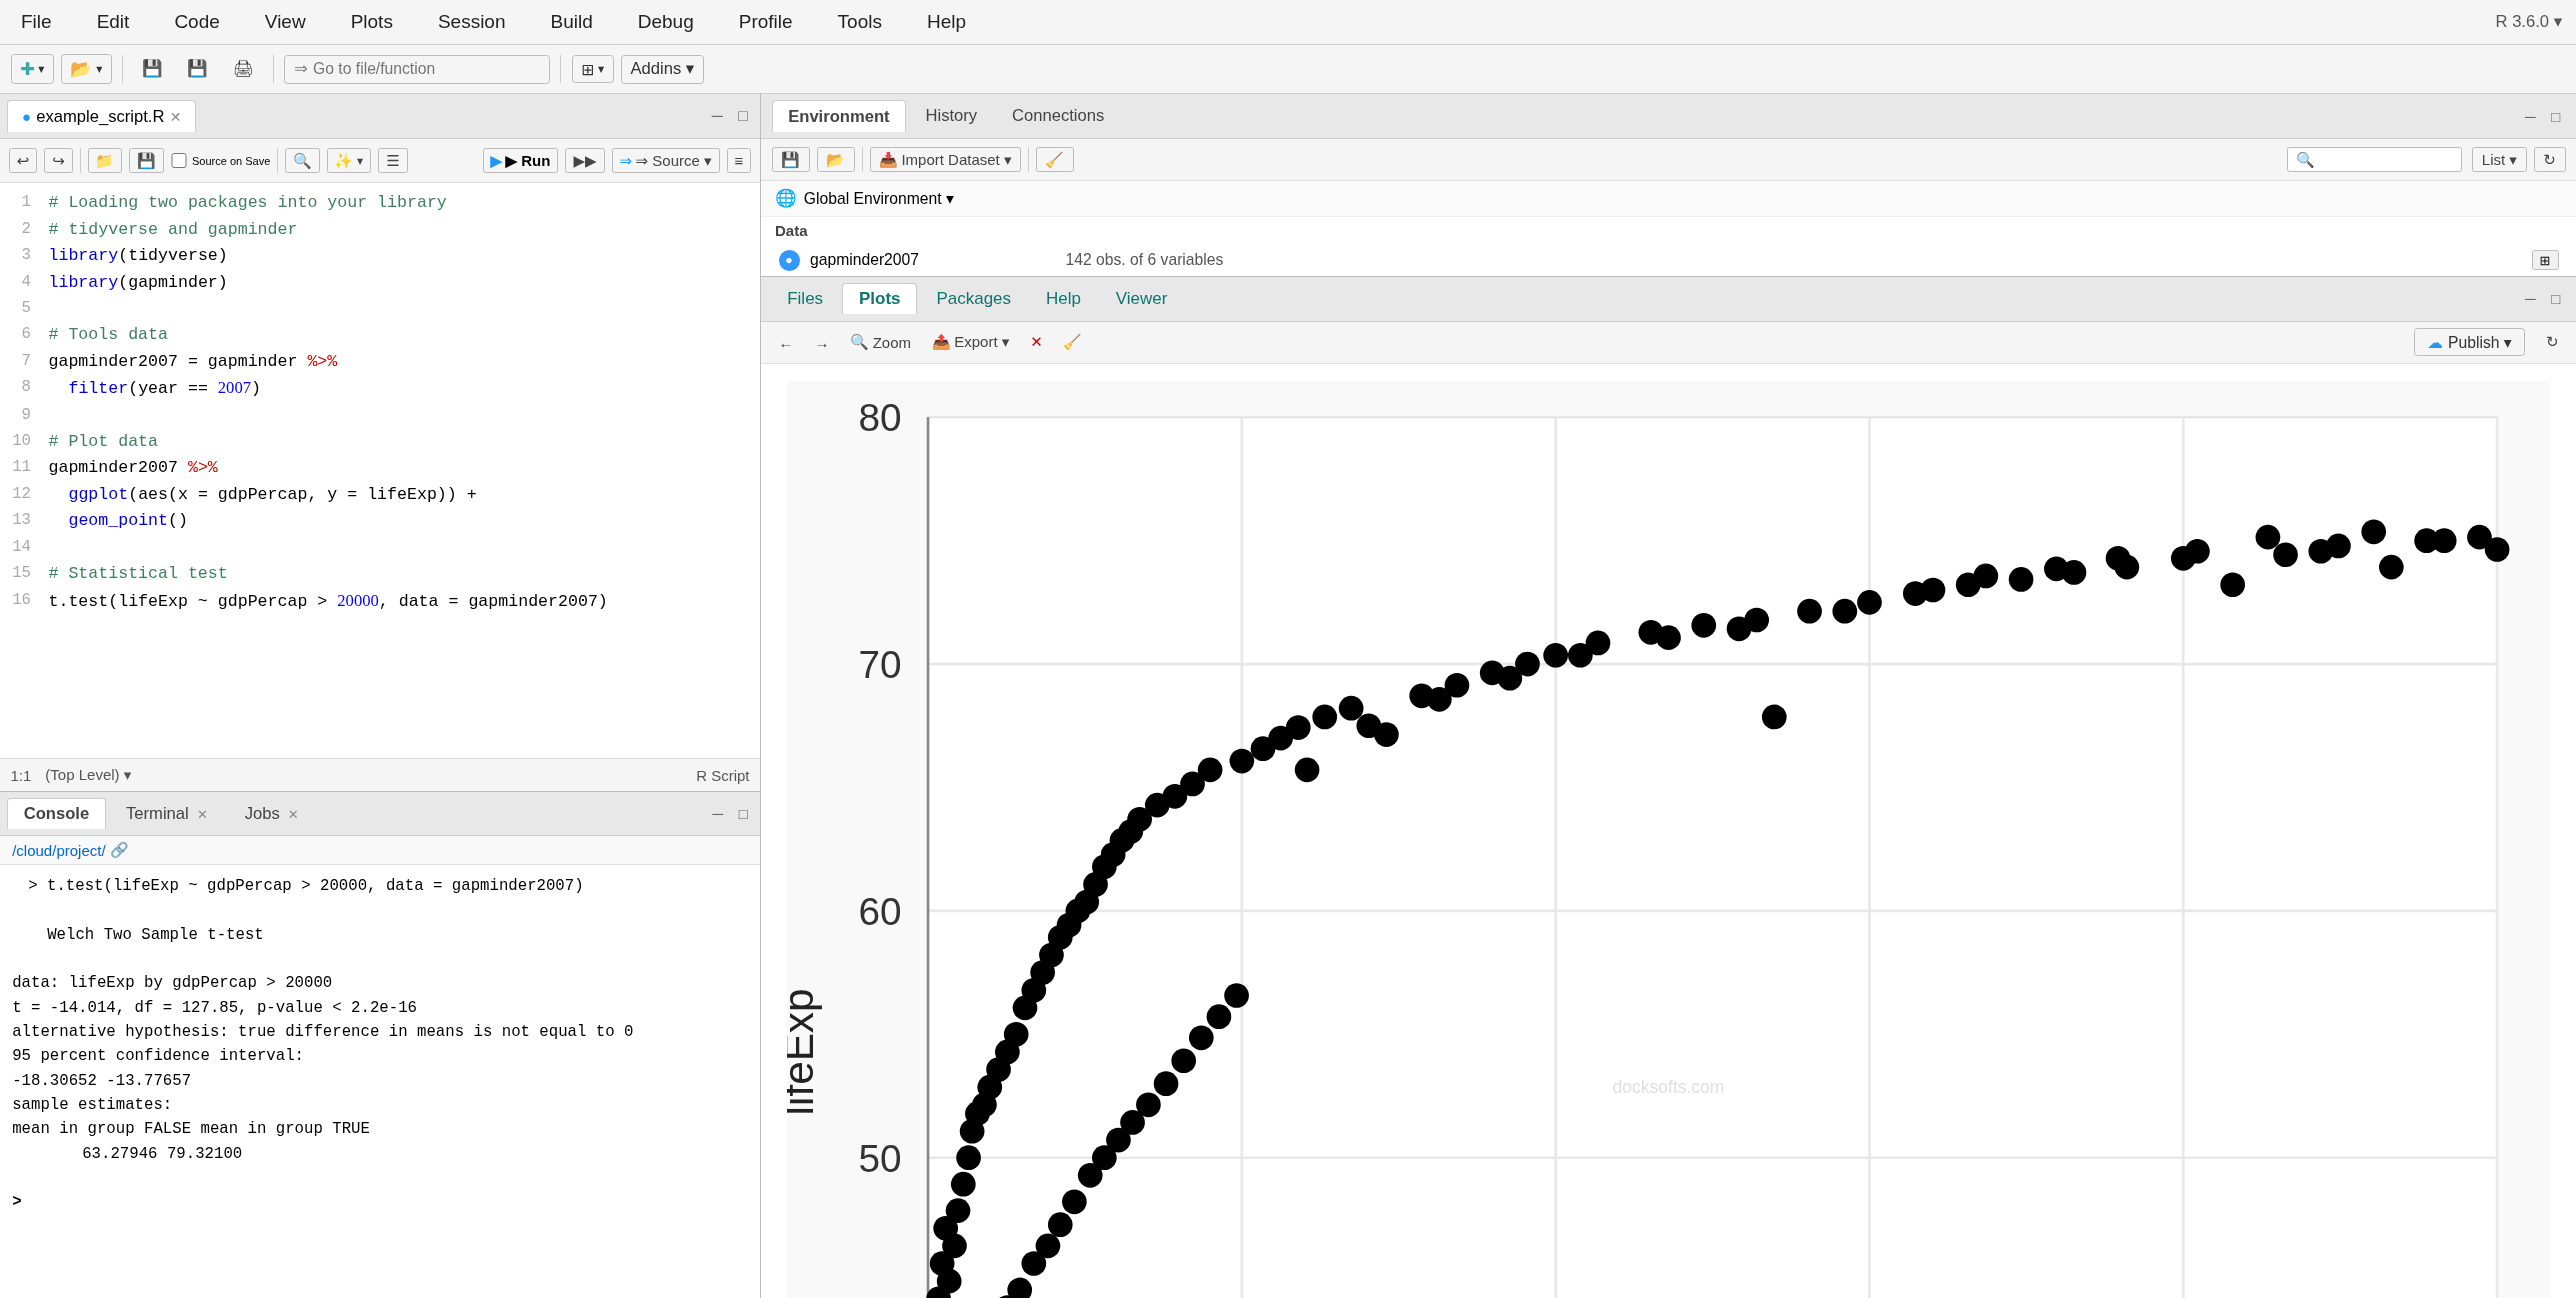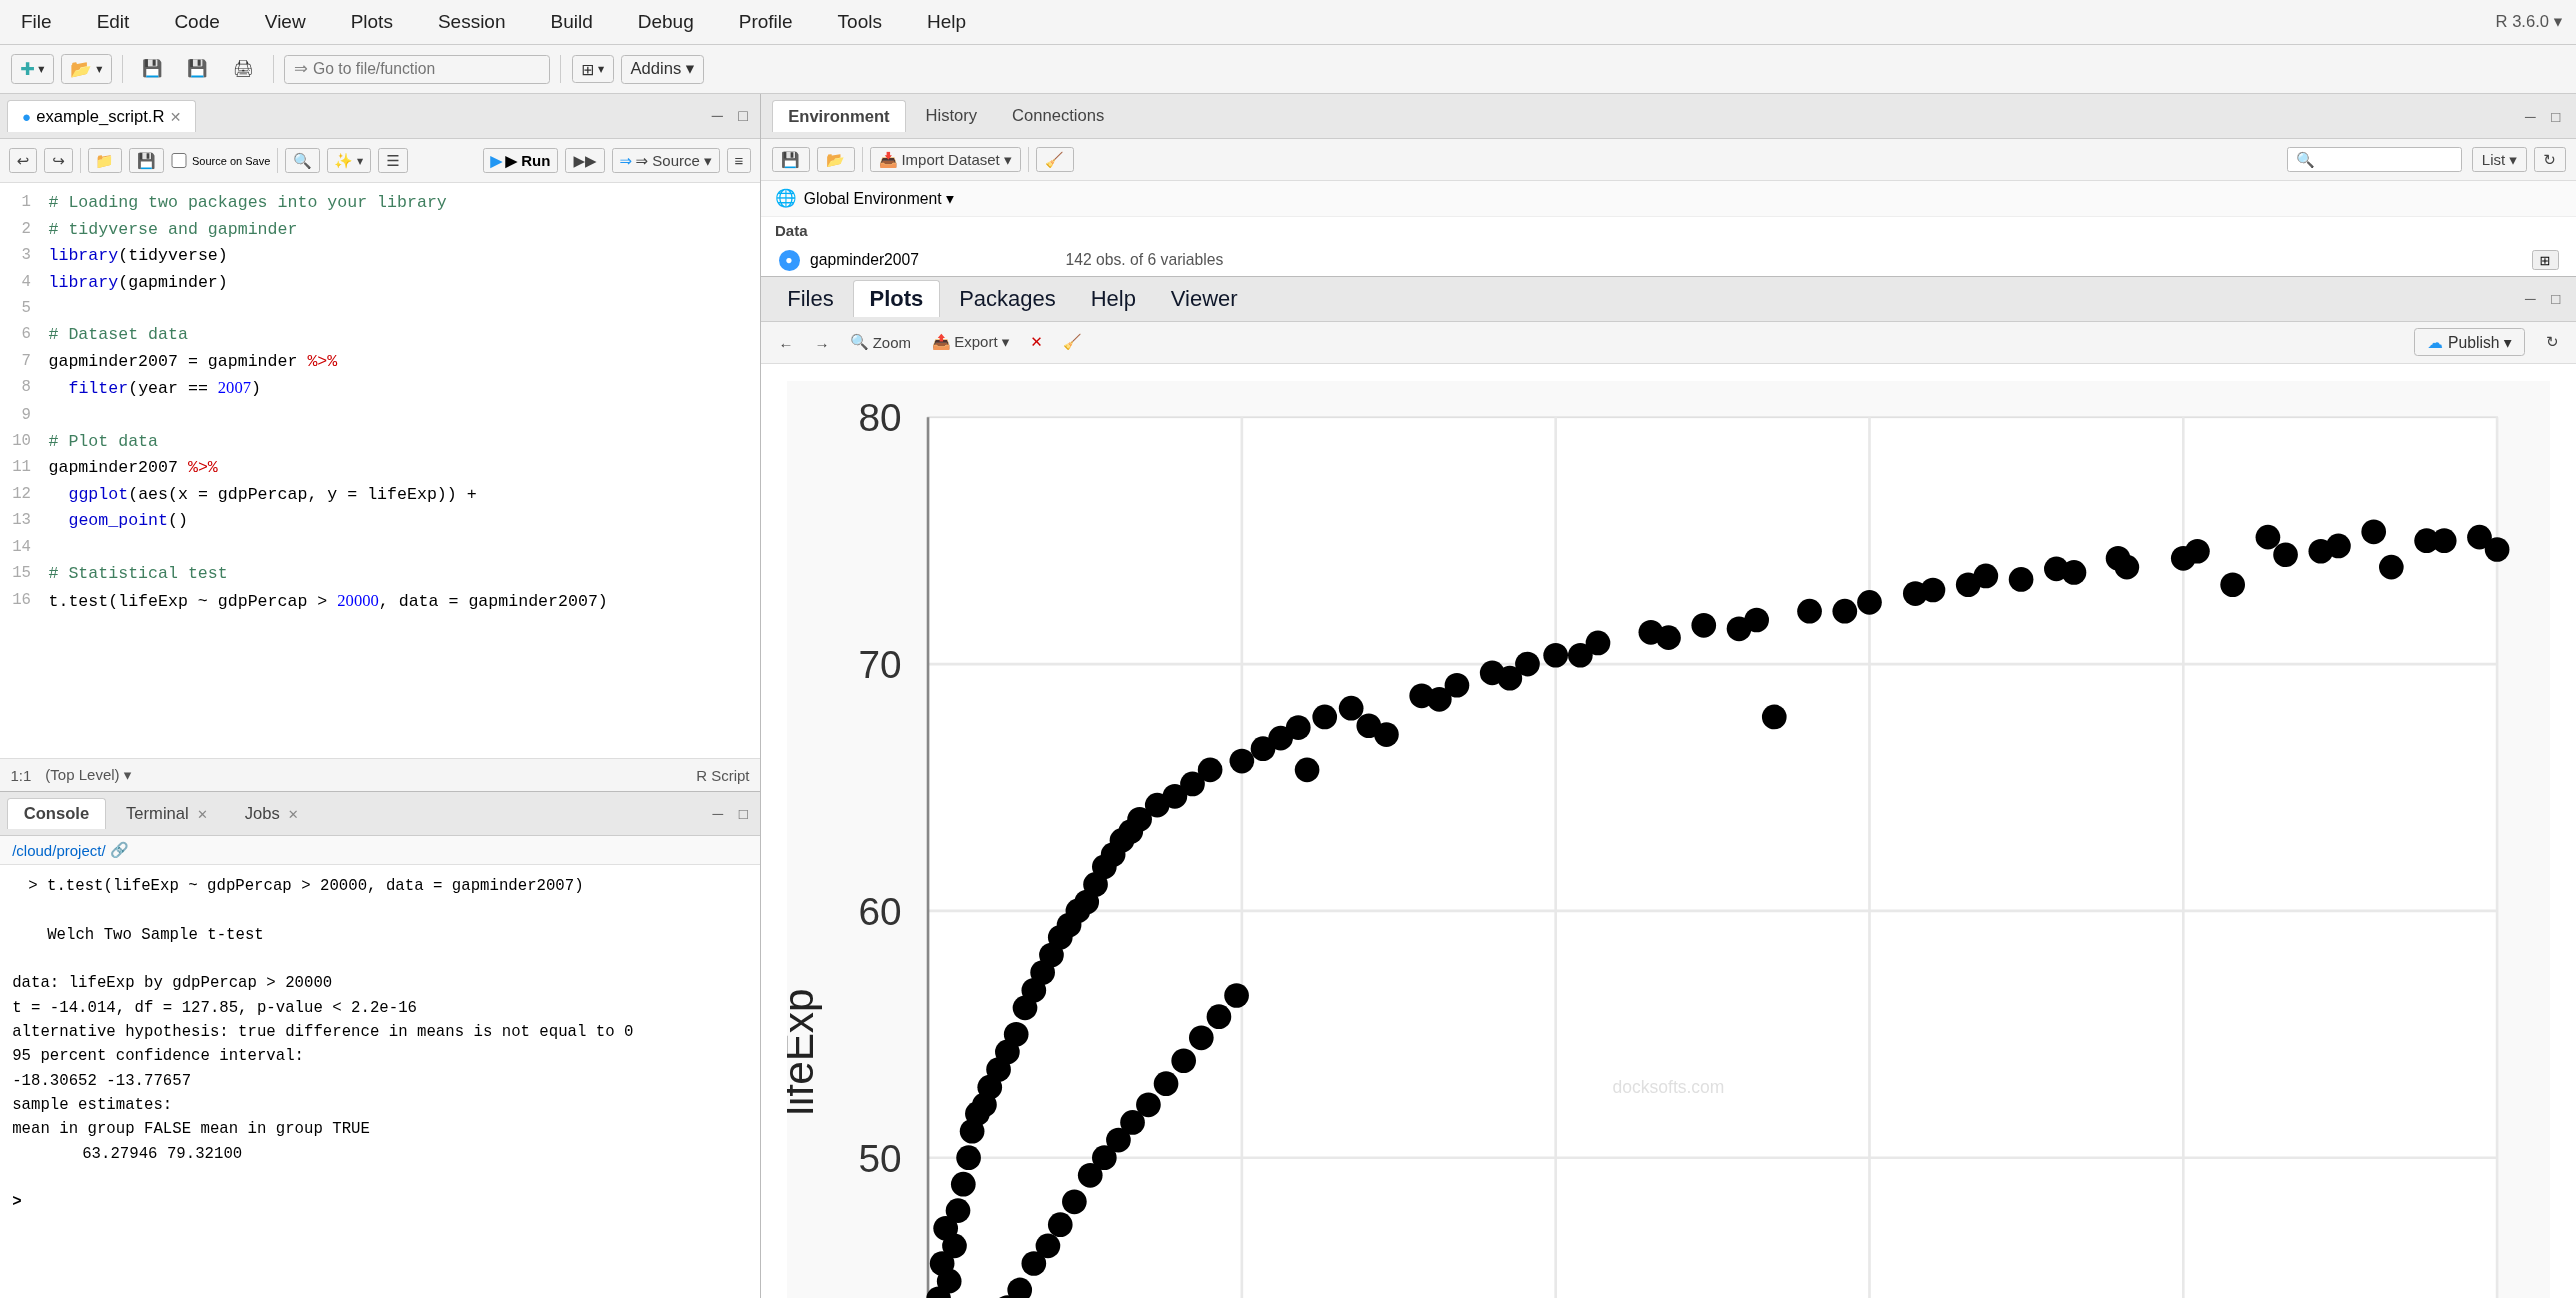--- a/index.html
+++ b/index.html
@@ -149,21 +149,21 @@
     .env-row-grid-btn { border: 0.9px solid #bbb; border-radius: 2.6px; background: #f0f0f0; padding: 1.7px 7px; cursor: pointer; font-size: 13px; }
 
     
     #plots-section {
       flex: 1; display: flex; flex-direction: column; background: #fff;
     }
     #plots-tabs {
       display: flex; align-items: center; background: #e8e8e8; border-bottom: 0.9px solid #ccc;
       height: 45px; padding: 0 10.5px; gap: 3.5px;
     }
-    .plots-tab { padding: 5.2px 15.7px; font-size: 22px; cursor: pointer; color: #0f172a; }
+    .plots-tab { padding: 5.2px 15.7px; font-size: 17px; cursor: pointer; color: #0f766e; }
     .plots-tab.active { background: #fff; border: 0.9px solid #ccc; border-bottom: none; border-radius: 3.5px 3.5px 0 0; font-weight: bold; }
     .plots-tab-ctrl { margin-left: auto; display: flex; gap: 5.2px; align-items: center; }
     .p-ctrl-btn { background: transparent; border: none; cursor: pointer; font-size: 15px; color: #666; padding: 1.7px 5.2px; }
 
     #plots-toolbar {
       display: flex; align-items: center; background: #f5f5f5; border-bottom: 0.9px solid #ddd;
       height: 42px; padding: 0 10.5px; gap: 7px;
     }
     .pt-btn { background: transparent; border: none; border-radius: 2.6px; padding: 2.6px 7px; cursor: pointer; font-size: 15px; color: #444; display: flex; align-items: center; gap: 3.5px; }
     .pt-publish-btn {
@@ -312,21 +312,21 @@
         <div class="code-line">
           <span class="line-num">4</span>
           <span class="line-code"><span class="c-keyword">library</span>(gapminder)</span>
         </div>
         <div class="code-line">
           <span class="line-num">5</span>
           <span class="line-code"></span>
         </div>
         <div class="code-line">
           <span class="line-num">6</span>
-          <span class="line-code c-comment"># Dataset data</span>
+          <span class="line-code c-comment"># Tools data</span>
         </div>
         <div class="code-line">
           <span class="line-num">7</span>
           <span class="line-code">gapminder2007 = gapminder <span style="color:#cc0000;">%&gt;%</span></span>
         </div>
         <div class="code-line">
           <span class="line-num">8</span>
           <span class="line-code">  <span class="c-keyword">filter</span>(year == <span class="c-number">2007</span>)</span>
         </div>
         <div class="code-line">

